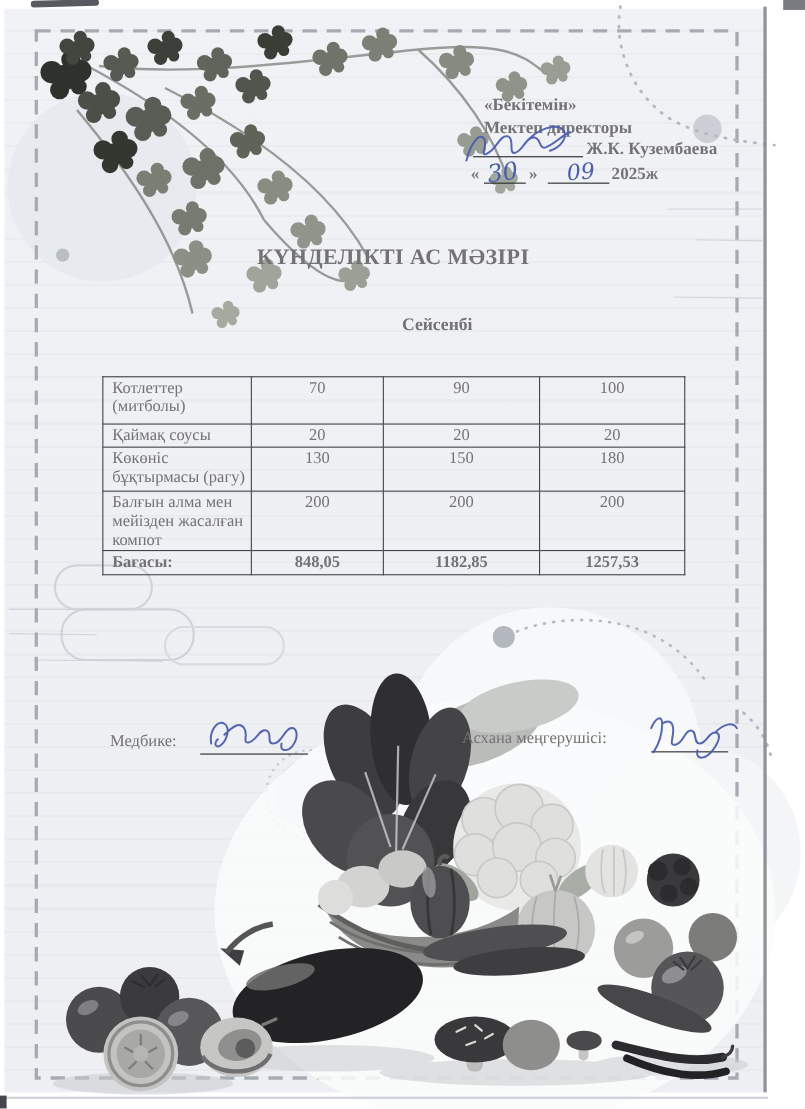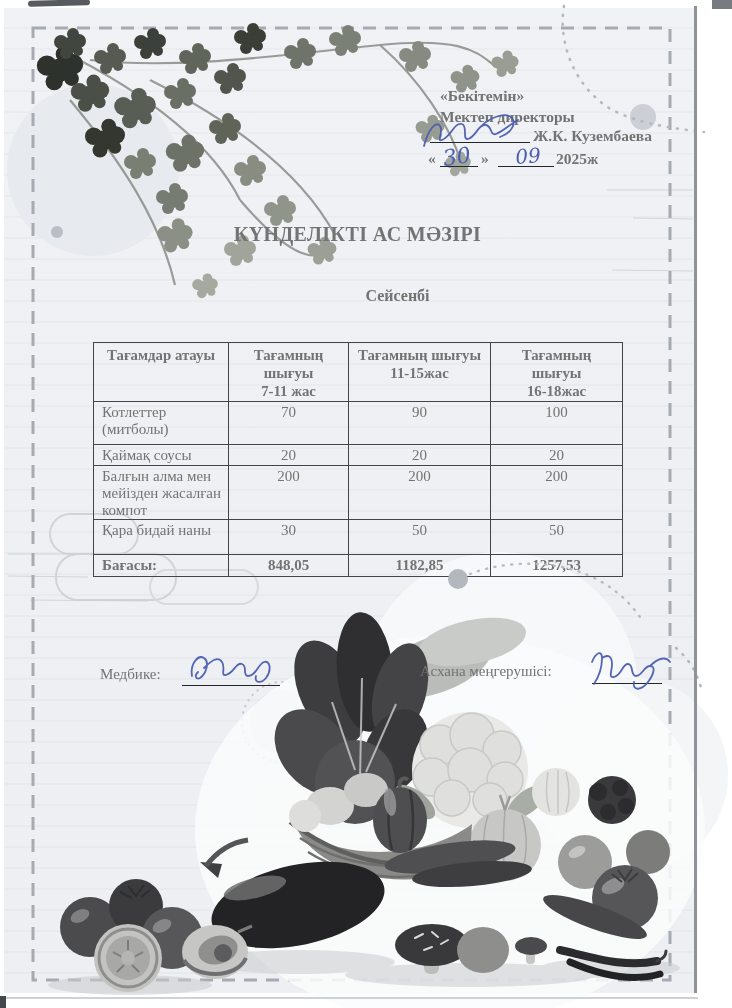--- a/index.html
+++ b/index.html
@@ -309,58 +309,48 @@
   <div class="abs heading" id="day">Сейсенбі</div>
 
   <table id="menu" class="abs">
     <colgroup>
         <col style="width:135px">
         <col style="width:120px">
         <col style="width:142px">
         <col style="width:132px">
       </colgroup>
     <tbody>
-        <tr class="hdr">
-      <td>Тағамдар атауы</td>
-      <td>Тағамның
-шығуы
-7-11 жас</td>
-      <td>Тағамның шығуы
-11-15жас</td>
-      <td>Тағамның
-шығуы
-16-18жас</td>
-    </tr>
     <tr class="r1">
       <td class="dish">Котлеттер
 (митболы)</td>
       <td class="num">70</td>
       <td class="num">90</td>
       <td class="num">100</td>
     </tr>
     <tr class="r2">
       <td class="dish">Қаймақ соусы</td>
       <td class="num">20</td>
       <td class="num">20</td>
       <td class="num">20</td>
+    </tr>
+    <tr class="r3">
+      <td class="dish">Көкөніс
+бұқтырмасы (рагу)</td>
+      <td class="num">130</td>
+      <td class="num">150</td>
+      <td class="num">180</td>
     </tr>
     <tr class="r4">
       <td class="dish">Балғын алма мен
 мейізден жасалған
 компот</td>
       <td class="num">200</td>
       <td class="num">200</td>
       <td class="num">200</td>
     </tr>
-    <tr class="r5">
-      <td class="dish">Қара бидай наны</td>
-      <td class="num">30</td>
-      <td class="num">50</td>
-      <td class="num">50</td>
-    </tr>
     <tr class="tot">
       <td class="dish">Бағасы:</td>
       <td class="num">848,05</td>
       <td class="num">1182,85</td>
       <td class="num">1257,53</td>
     </tr>
   </tbody>
     </table>
 
   <div class="abs siglabel" style="left:100px;top:666px;">Медбике:</div>

